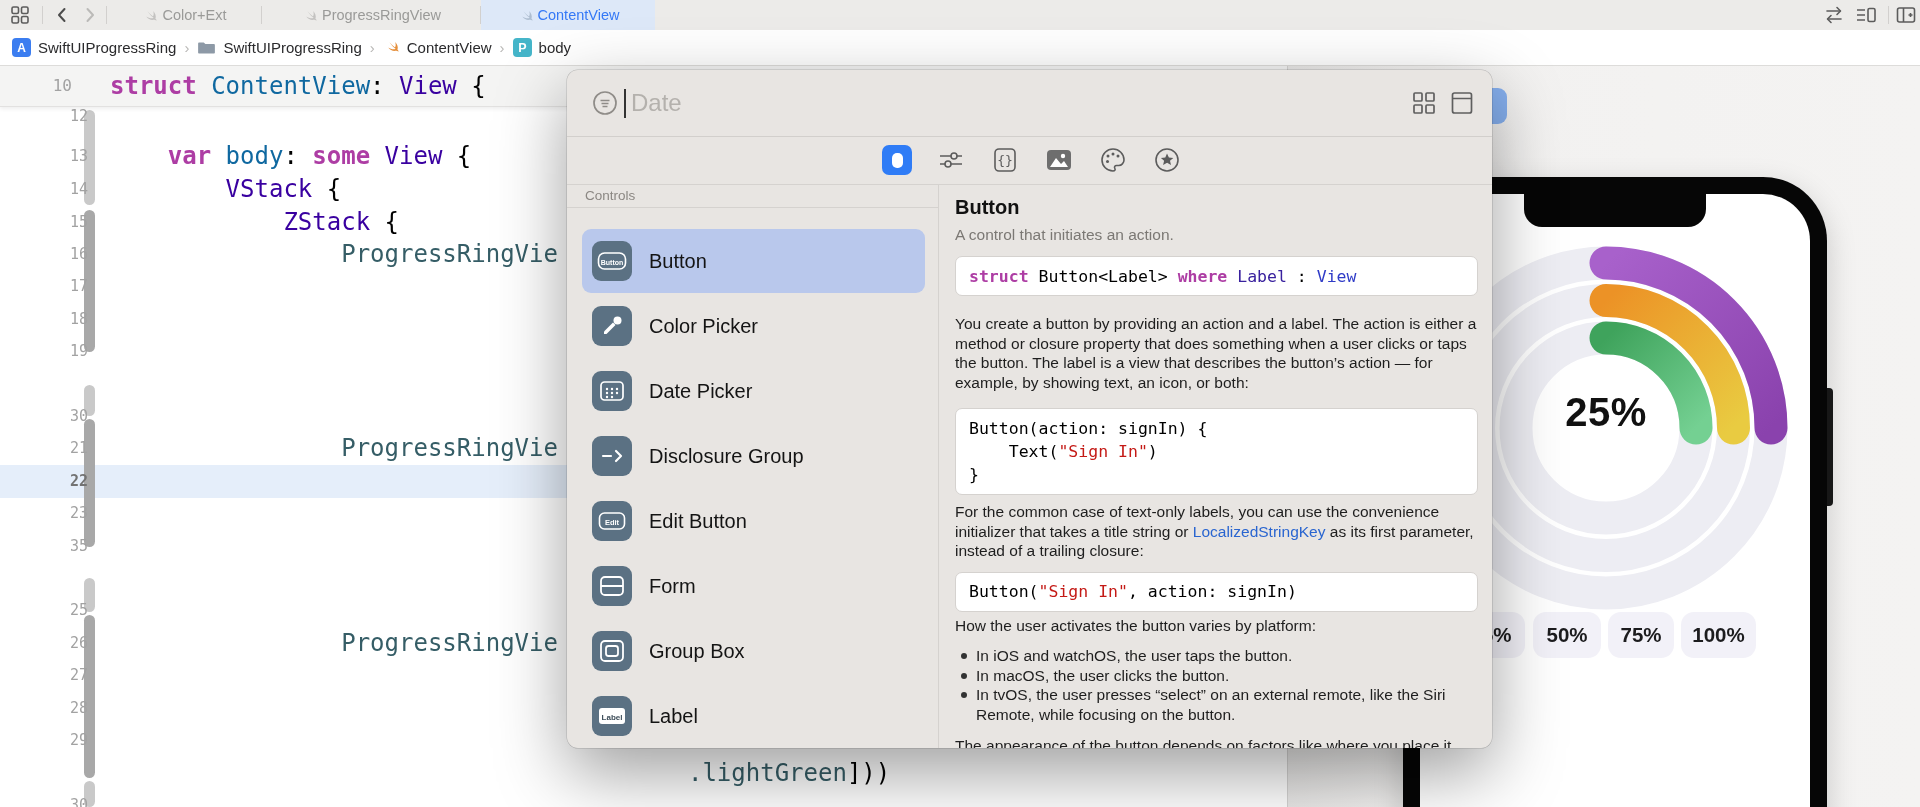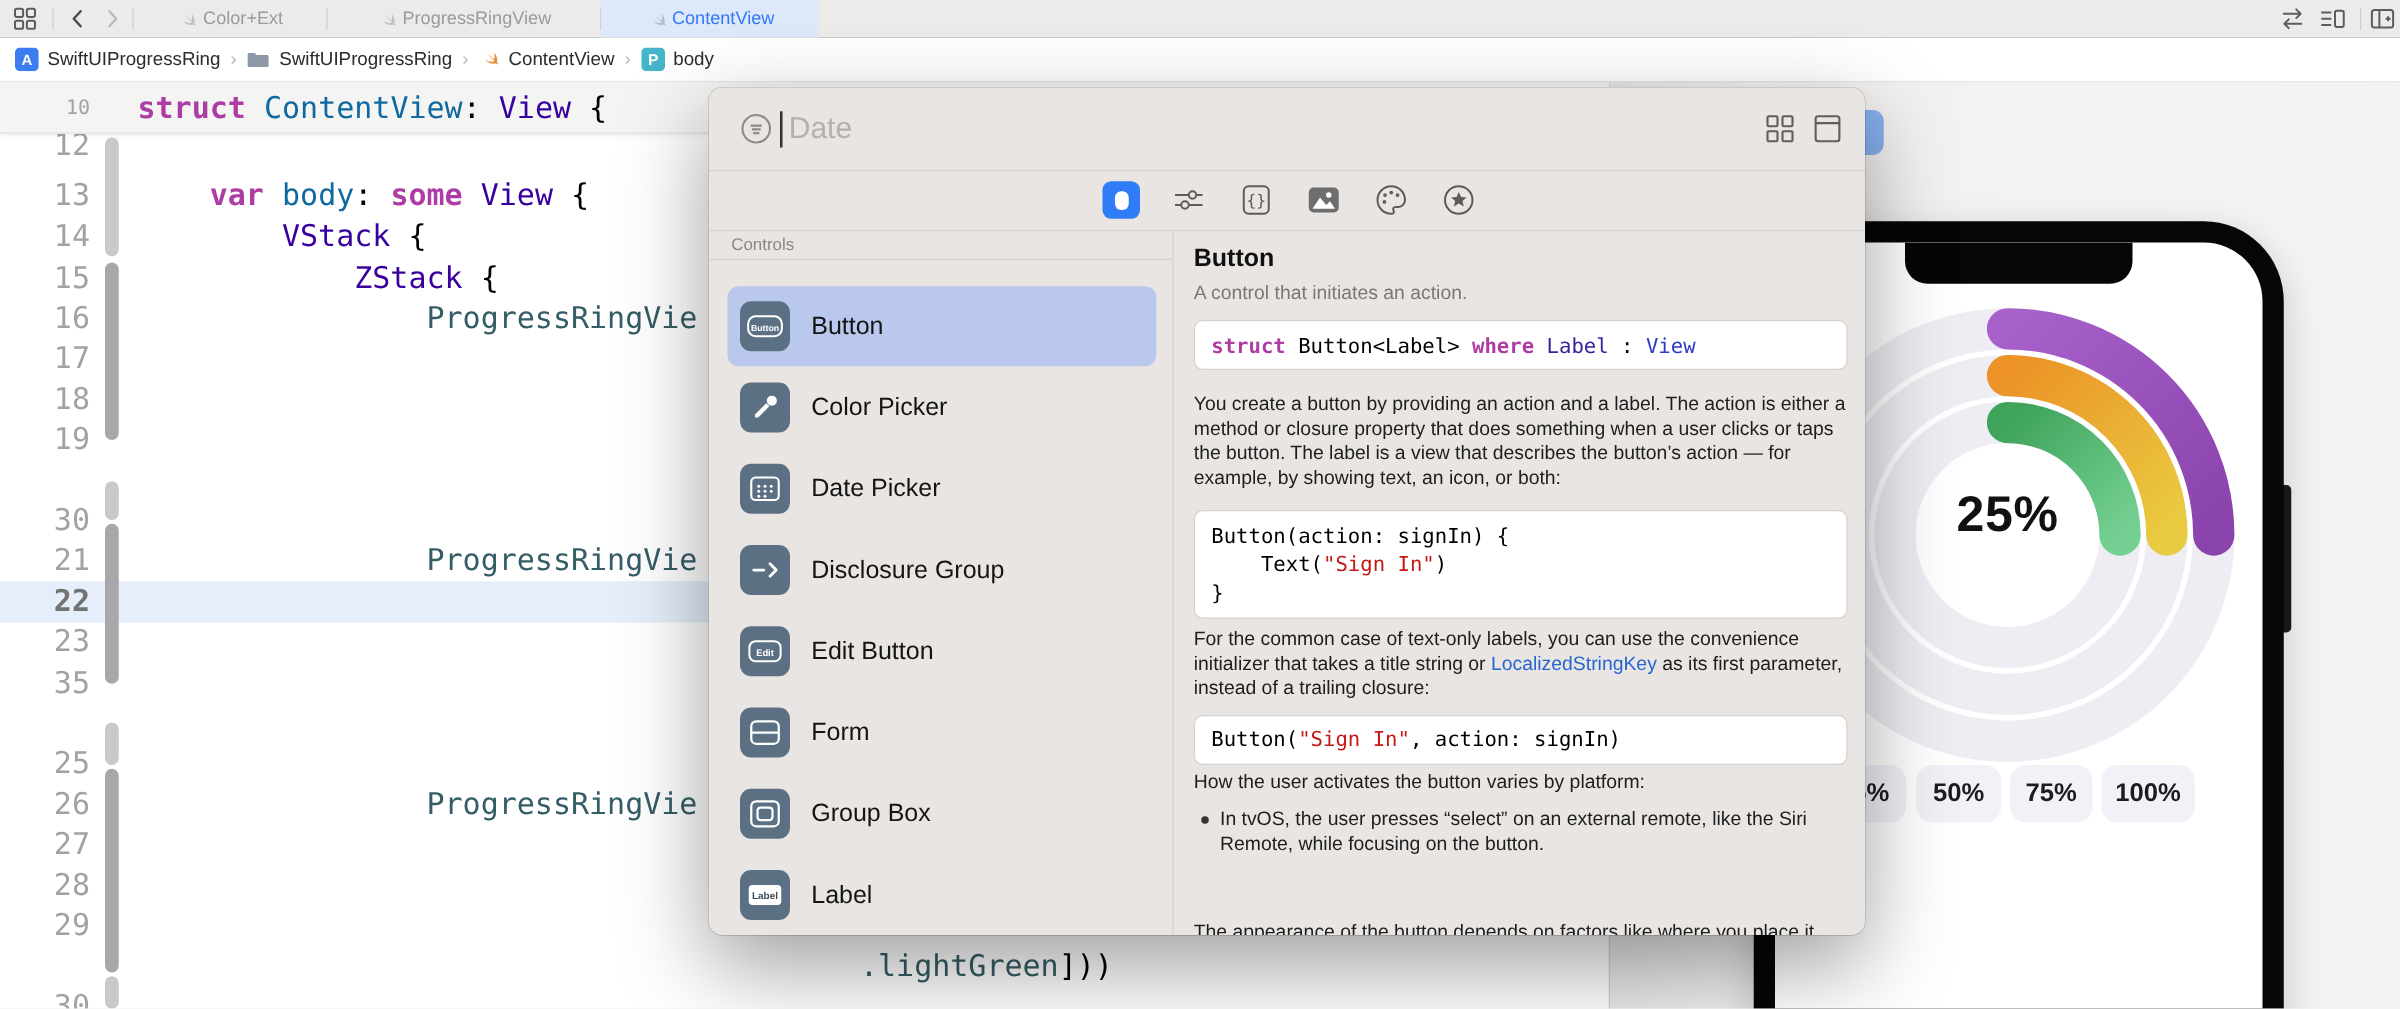--- a/index.html
+++ b/index.html
@@ -16,21 +16,21 @@
   .tab .sw{width:15px;height:15px;opacity:.75;}
   
   #jumpbar{left:0;top:30px;width:1920px;height:36px;background:#ffffff;border-bottom:1px solid #dddcda;
            display:flex;align-items:center;padding-left:12px;box-sizing:border-box;}
   .bc-item{display:flex;align-items:center;gap:7px;font-size:15px;color:#2b2b2d;}
   .bc-sep{color:#b9b8b6;font-size:15px;margin:0 8px;}
   
   #editor{left:0;top:66px;width:1287px;height:741px;background:#fff;overflow:hidden;
           font-family:"DejaVu Sans Mono",monospace;}
   .edline{position:absolute;left:0;width:1287px;height:33px;line-height:33px;white-space:pre;}
-  .edline .num{position:absolute;left:0;width:72px;text-align:right;color:#a2a2a2;font-size:24px;}
+  .edline .num{position:absolute;left:16px;width:72px;text-align:right;color:#a2a2a2;font-size:15px;}
   .edline .code{position:absolute;left:110px;font-size:24px;color:#000;}
   .edline.hl .num{color:#737373;font-weight:bold;}
   #hlband{left:0;width:1287px;height:33px;background:#e5eefa;}
   .ribseg{position:absolute;left:84px;width:11px;border-radius:6px;}
   #sticky{left:0;top:0;width:1287px;height:40px;background:#f4f4f3;border-bottom:1px solid #e2e1e0;
           box-shadow:0 2px 4px rgba(0,0,0,.07);z-index:3;}
   #sticky .num{position:absolute;left:0;top:0;width:72px;text-align:right;color:#a2a2a2;font-size:16px;line-height:40px;}
   #sticky .code{position:absolute;left:110px;top:0;font-size:24px;line-height:40px;white-space:pre;}
   .tk-kw{color:#ad3da4;font-weight:600;}
   .tk-decl{color:#0f68a0;}
@@ -457,19 +457,21 @@
       <div class="d-abs dpar" id="d-p1">You create a button by providing an action and a label. The action is either a method or closure property that does something when a user clicks or taps the button. The label is a view that describes the button’s action — for example, by showing text, an icon, or both:</div>
       <div class="d-abs codebox" id="d-code1"><span class="tk-pl">Button(action: signIn) {</span>
 <span class="tk-pl">    Text(</span><span class="tk-str">"Sign In"</span><span class="tk-pl">)</span>
 <span class="tk-pl">}</span></div>
       <div class="d-abs dpar" id="d-p2">
         <span>For the common case of text-only labels, you can use the convenience initializer that takes a title string or </span><a href="#" class="doclink">LocalizedStringKey</a><span> as its first parameter, instead of a trailing closure:</span>
       </div>
       <div class="d-abs codebox" id="d-code2"><span class="tk-pl">Button(</span><span class="tk-str">"Sign In"</span><span class="tk-pl">, action: signIn)</span></div>
       <div class="d-abs dpar" id="d-p3">How the user activates the button varies by platform:</div>
       <div class="d-abs" id="d-bullets">
+          <div class="bl">In iOS and watchOS, the user taps the button.</div>
+          <div class="bl">In macOS, the user clicks the button.</div>
           <div class="bl">In tvOS, the user presses “select” on an external remote, like the Siri Remote, while focusing on the button.</div>
         </div>
       <div class="d-abs dpar" id="d-p4">The appearance of the button depends on factors like where you place it, whether you assign it a role, and how you style it.</div>
     </div>
   </div>
 
 </div>
 
 </body></html>

